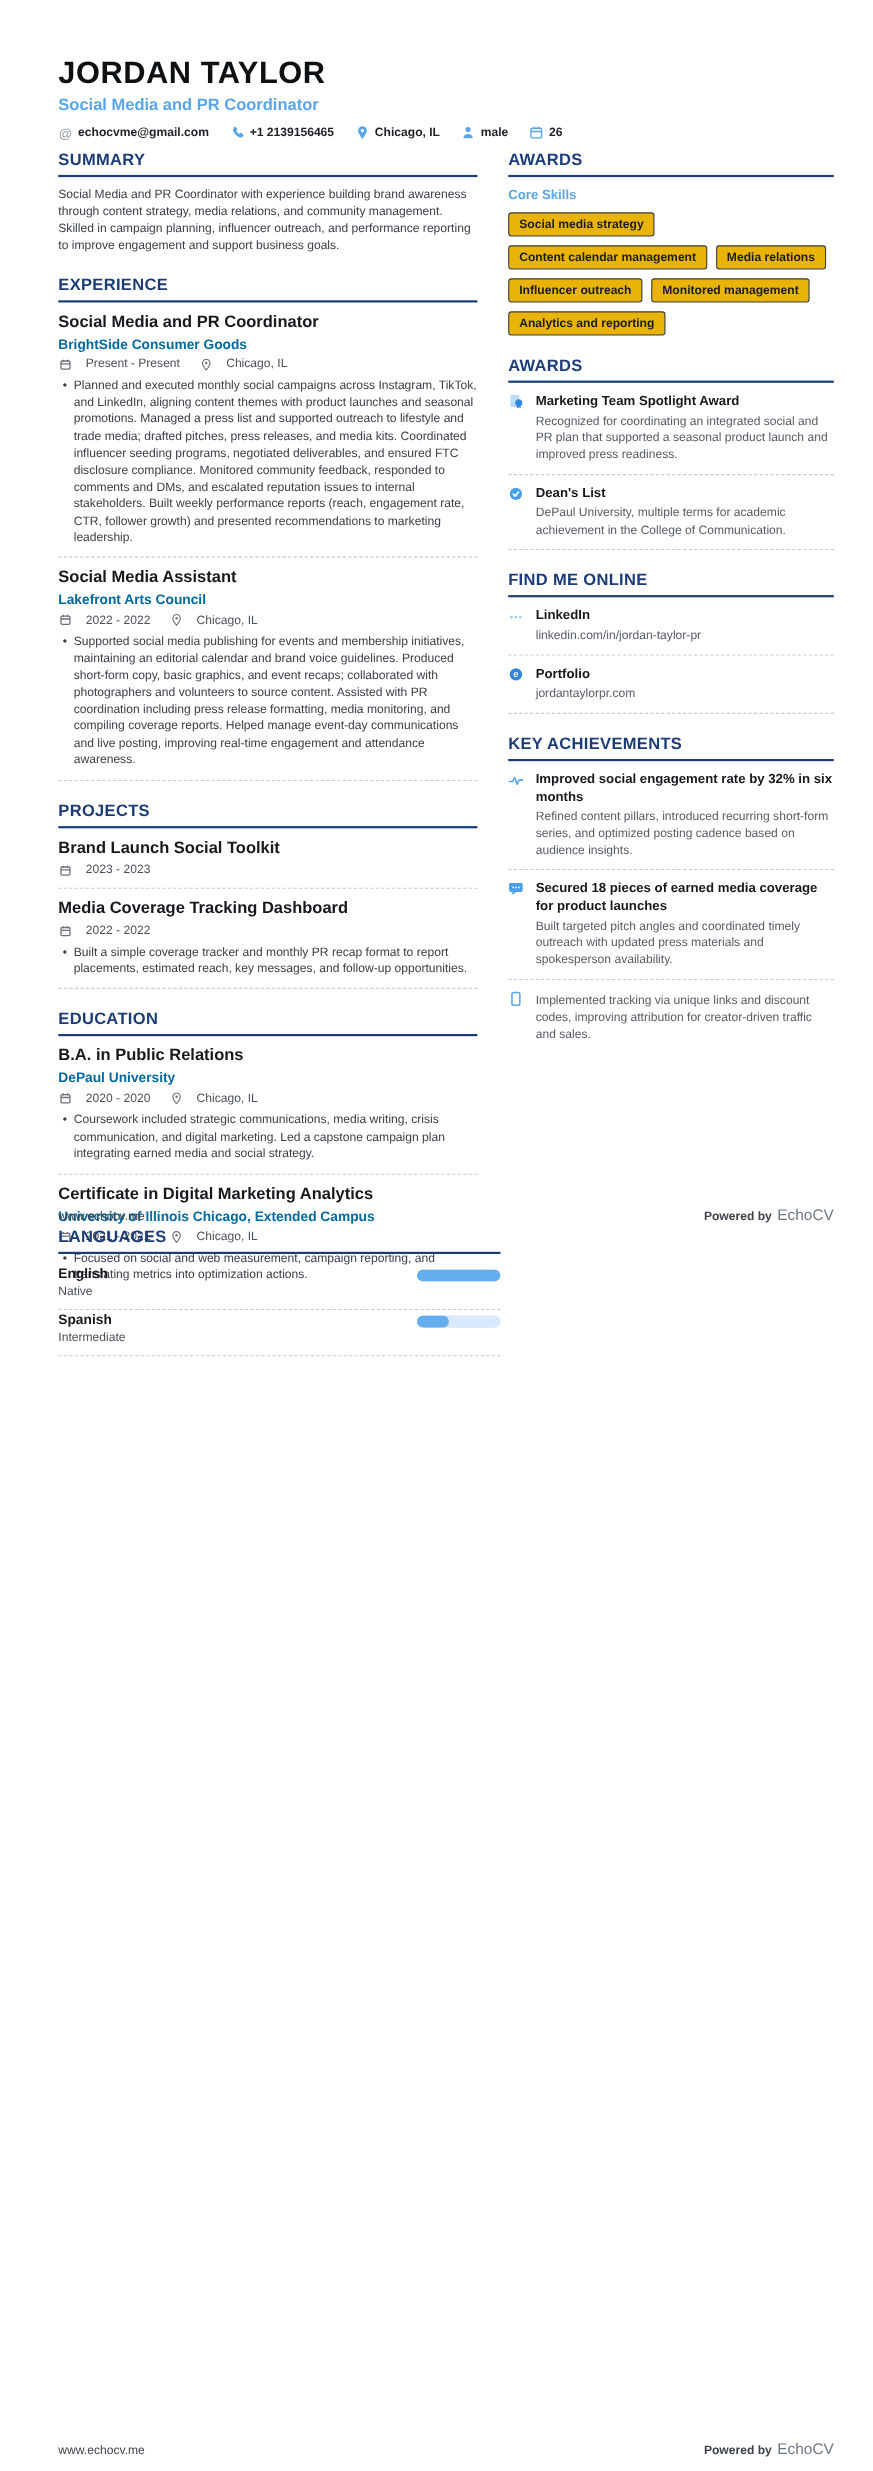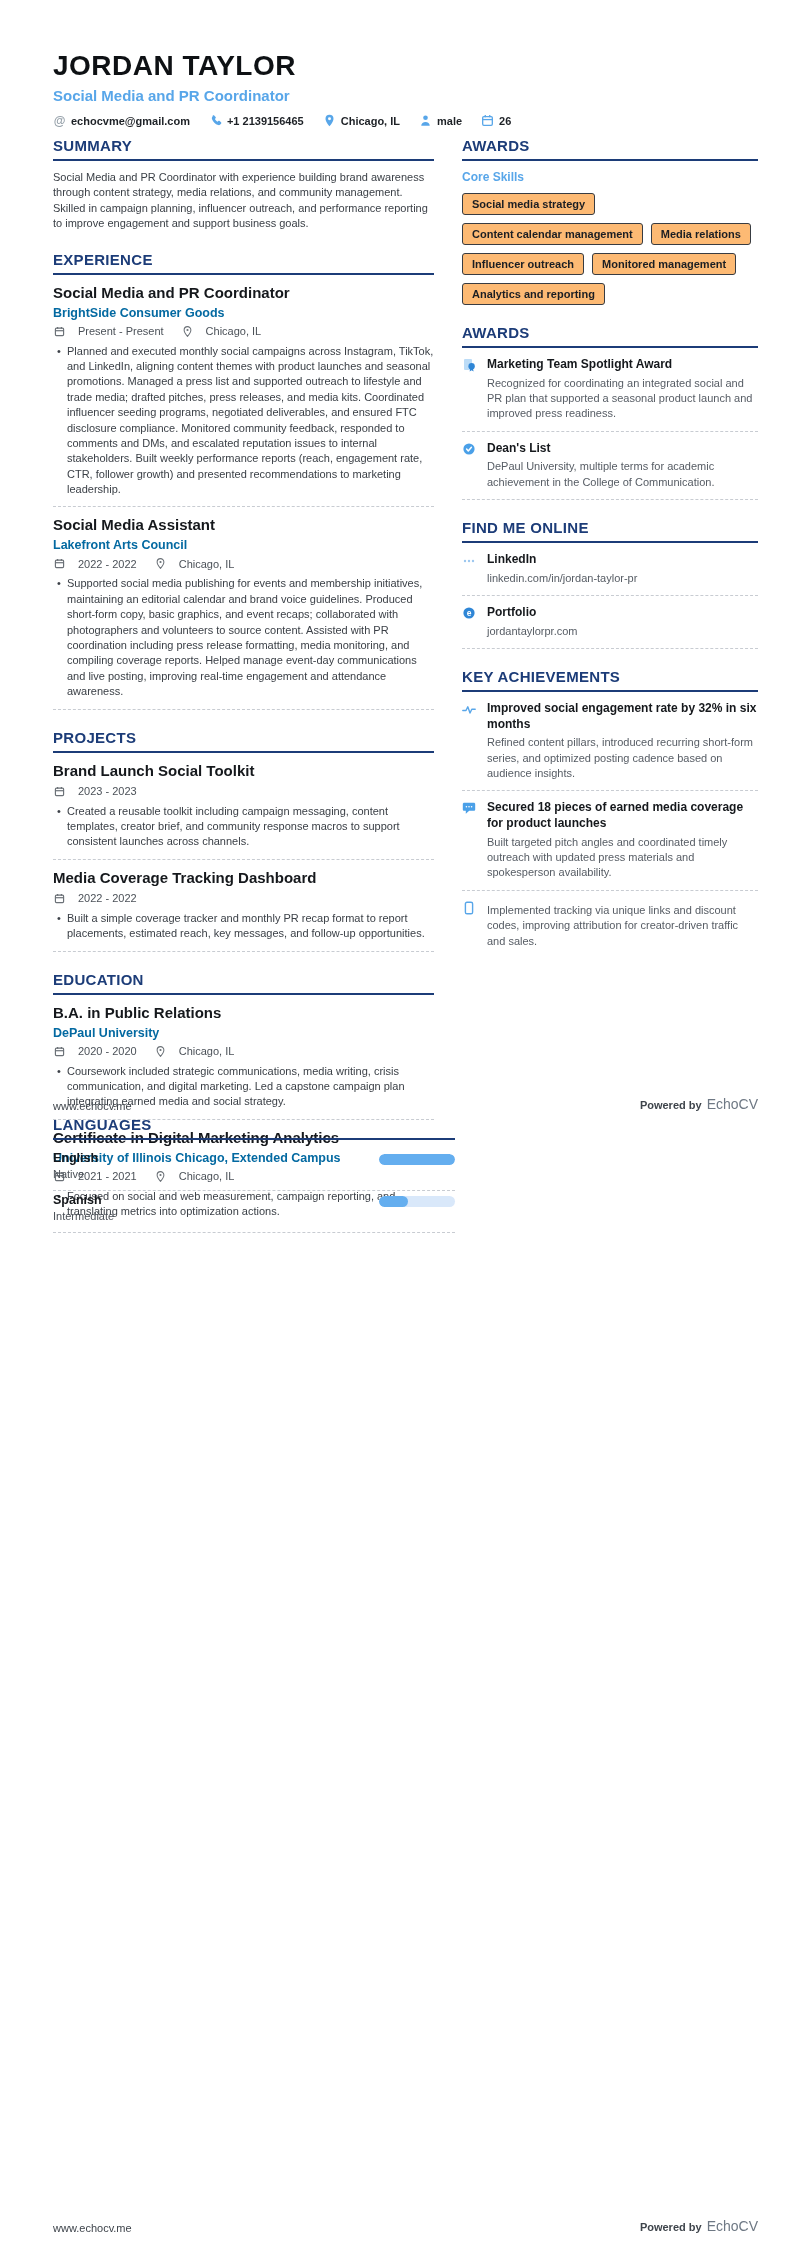--- a/index.html
+++ b/index.html
@@ -38,21 +38,21 @@
   .meta-item .icon svg { width:11px; height:11px; }
   .bullet { position:relative; padding-left:14px; margin-top:6px;
             font-size:11px; line-height:1.4; color:#3b4047; }
   .bullet::before { content:"•"; position:absolute; left:4px; color:#3b4047; }
   .divider { border-bottom:1px dashed #c8ccd2; margin:9px 0; }
 
   
   .sub-h { font-size:12px; font-weight:bold; color:#58a6e9; margin-bottom:9px; }
   .chips { display:flex; flex-wrap:wrap; gap:8px; }
   .chip { border:1.5px solid #383c42; border-radius:3px; padding:4px 9px;
-          font-size:11px; font-weight:bold; color:#1b1e23; background:#fdba74; }
+          font-size:11px; font-weight:bold; color:#1b1e23; background:#eab308; }
 
   
   .ritem { display:flex; gap:9px; }
   .ricon { width:16px; flex:none; padding-top:1px; }
   .ricon svg { width:14px; height:14px; display:block; }
   .rtitle { font-size:12px; font-weight:bold; color:#15181c; line-height:1.3; }
   .rdesc { font-size:11px; color:#565c64; line-height:1.4; margin-top:3px; }
 
   
   .footer { position:absolute; left:53px; right:36px; display:flex;
@@ -213,21 +213,20 @@
                   <svg viewBox="0 0 14 14">
                     <rect x="1.8" y="2.8" width="10.4" height="9.4" rx="1.3" fill="none" stroke="#6b7177" stroke-width="1.5"></rect>
                     <line x1="1.8" y1="6" x2="12.2" y2="6" stroke="#6b7177" stroke-width="1.5"></line>
                     <line x1="4.6" y1="1.2" x2="4.6" y2="3.6" stroke="#6b7177" stroke-width="1.5"></line>
                     <line x1="9.4" y1="1.2" x2="9.4" y2="3.6" stroke="#6b7177" stroke-width="1.5"></line>
                   </svg>
                 </span>
               <span>2023 - 2023</span>
             </span>
           </div>
-          <div class="bullet">Created a reusable toolkit including campaign messaging, content templates, creator brief, and community response macros to support consistent launches across channels.</div>
         </div>
 
         <div class="divider"></div>
 
         <div class="entry">
           <div class="entry-title">Media Coverage Tracking Dashboard</div>
           <div class="entry-meta">
             <span class="meta-item">
               <span class="icon">
                   <svg viewBox="0 0 14 14">

